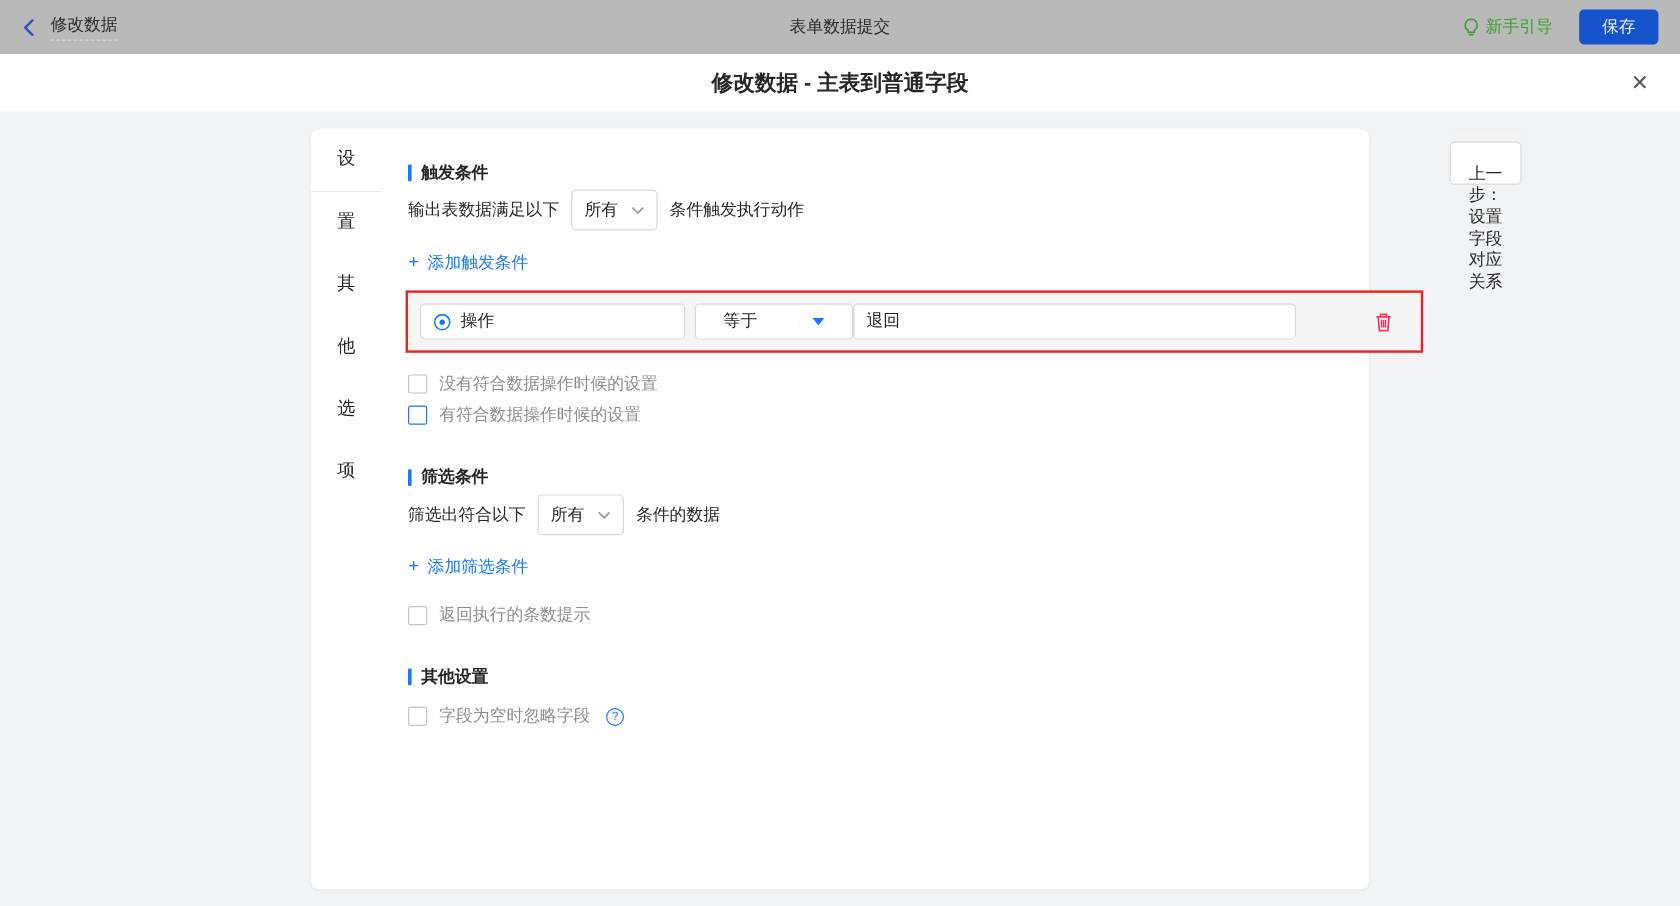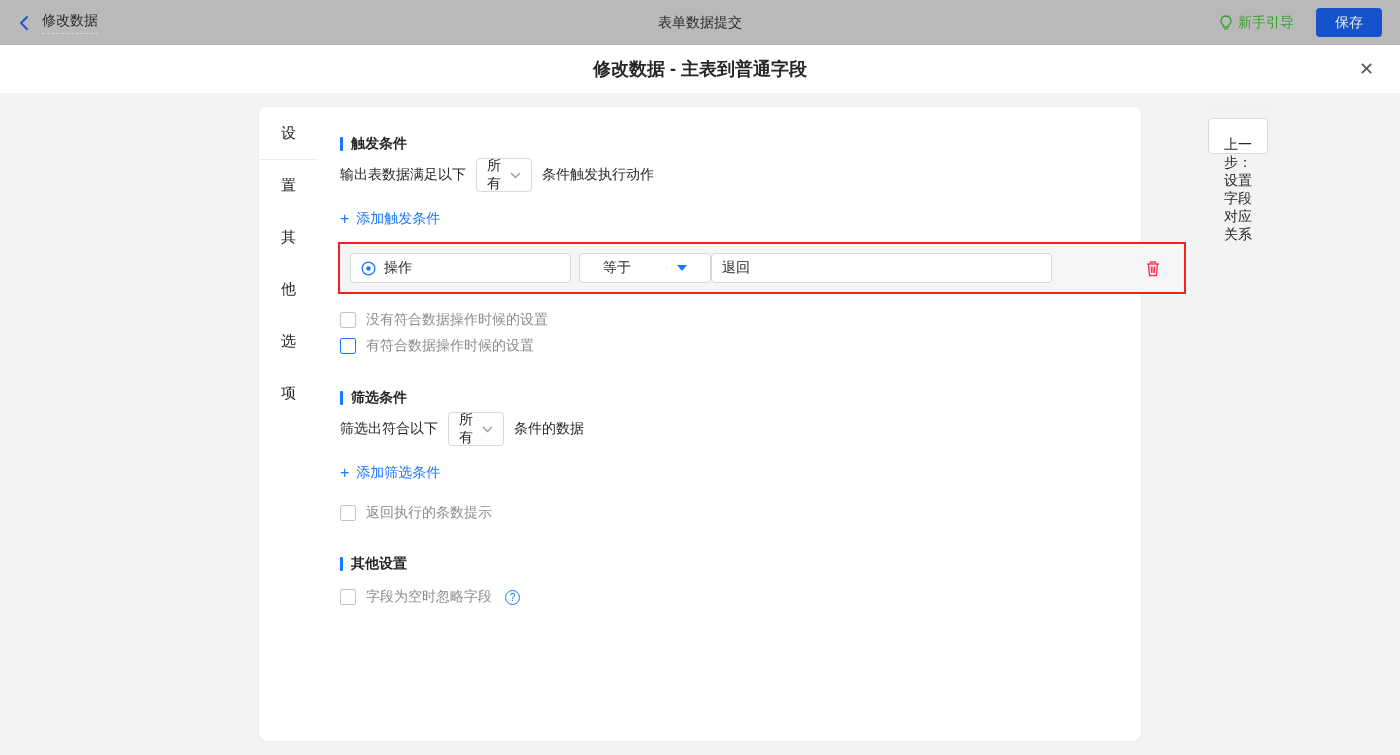--- a/index.html
+++ b/index.html
@@ -50,21 +50,21 @@
     height:53px; line-height:52px; padding:0 22px; font-size:15px;
     color:#262626; border-bottom:1px solid #ebebeb; border-radius:8px 8px 0 0;
   }
   .card-body { flex:1; padding:28px 22px 0; }
 
   .section-title { display:flex; align-items:center; gap:8px; font-size:14px; font-weight:bold; color:#262626; }
   .section-bar { width:3px; height:14px; background:#1677ff; border-radius:1px; }
 
   .sentence { margin-top:5px; display:flex; align-items:center; gap:10px; font-size:14px; color:#262626; }
   .select {
-    width:56px; height:34px; border:1px solid #d9d9d9; border-radius:4px; background:#fff;
+    width:72px; height:34px; border:1px solid #d9d9d9; border-radius:4px; background:#fff;
     display:flex; align-items:center; justify-content:space-between; padding:0 10px; cursor:pointer;
   }
   .select .val { font-size:14px; color:#262626; }
 
   .add-link {
     margin-top:18px; display:flex; align-items:center; gap:7px;
     color:#1677ff; font-size:14px; cursor:pointer; width:max-content;
   }
   .plus-glyph { font-size:16px; line-height:1; }
 
@@ -79,21 +79,21 @@
     display:flex; align-items:center; font-size:14px; color:#262626; cursor:pointer;
   }
   .cond-field { width:221px; padding:12px 10px; gap:8px; margin-right:8px; }
   .cond-op { width:132px; padding:13px; }
   .cond-op .op-val { flex:1; padding:0 10px; }
   .cond-op .op-caret {
     width:31px; align-self:stretch; border-left:1px solid #e8e8e8;
     display:flex; align-items:center; justify-content:center;
   }
   .caret-down { width:0; height:0; border-left:5px solid transparent; border-right:5px solid transparent; border-top:6px solid #1677ff; }
-  .cond-value { width:341px; padding:0 10px; }
+  .cond-value { width:369px; padding:0 10px; }
   .trash { margin-left:auto; margin-right:7px; cursor:pointer; display:flex; }
 
   
   .checkbox-row { display:flex; align-items:center; gap:10px; font-size:14px; color:#8c8c8c; }
   .cb { width:16px; height:16px; border:1px solid #c4c4c4; border-radius:2px; background:#fff; cursor:pointer; flex:none; }
   .cb.cb-focus { border-color:#1677ff; }
 
   .help-icon {
     width:15px; height:15px; border:1px solid #1677ff; border-radius:50%;
     color:#1677ff; font-size:10px; display:flex; align-items:center; justify-content:center;

